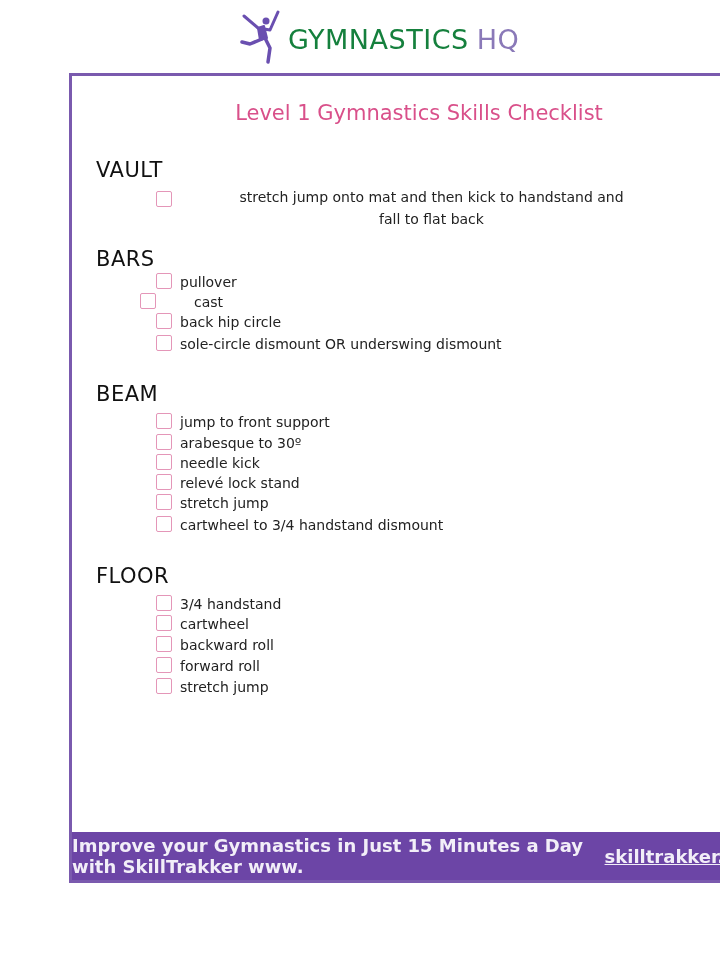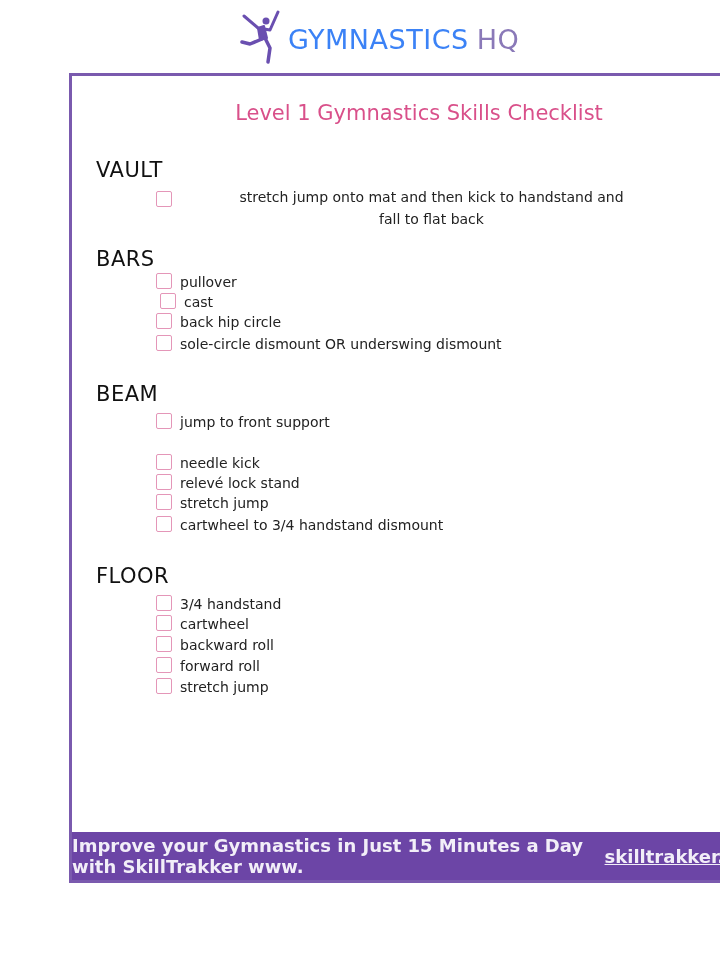--- a/index.html
+++ b/index.html
@@ -1,21 +1,21 @@
 <!DOCTYPE html>
 <html><head>
   <meta charset="utf-8">
   <style>
     html, body { margin: 0; padding: 0; background: #ffffff; }
     body { width: 720px; height: 960px; position: relative; overflow: hidden; font-family: "DejaVu Sans", sans-serif; }
 
     .logo { position: absolute; left: 240px; top: 8px; height: 56px; display: flex; align-items: center; }
     .logo-figure { width: 44px; height: 56px; }
     .logo-text { font-family: "DejaVu Sans", sans-serif; font-size: 27px; letter-spacing: 0.5px; margin-left: 4px; margin-top: 6px; }
-    .logo-text .brand-pink { color: #3b82f6; }
+    .logo-text .brand-pink { color: #15803d; }
     .logo-text .brand-purple { color: #8a79b8; margin-left: 8px; }
 
     .sheet { position: absolute; left: 69px; top: 73px; width: 700px; height: 810px; border: 3px solid #7a5aae; box-sizing: border-box; background: #fff; }
 
     .title { position: absolute; left: 0; right: 0; top: 25px; text-align: center; color: #d9508a; font-size: 21px; font-family: "DejaVu Sans", sans-serif; }
 
     .section-heading { position: absolute; left: 24px; font-size: 21px; color: #111; font-family: "DejaVu Sans", sans-serif; letter-spacing: 0.5px; }
 
     .item { position: absolute; display: flex; align-items: flex-start; font-size: 14px; color: #222; font-family: "DejaVu Sans", sans-serif; }
     .cb { width: 14px; height: 14px; border: 1.5px solid #e496b8; border-radius: 2px; background: #fff; flex: none; margin-right: 8px; margin-top: 1px; cursor: pointer; }
@@ -52,37 +52,41 @@
   <div class="item vault-item">
     <span class="cb"></span>
     <span class="item-label">stretch jump onto mat and then kick to handstand and fall to flat back</span>
   </div>
 
   <div class="section-heading" style="top:171px;">BARS</div>
   <div class="item" style="left:84px; top:196px;">
     <span class="cb"></span>
     <span class="item-label">pullover</span>
   </div>
-  <div class="item" style="left:88px; top:216px;">
+  <div class="item" style="left:68px; top:216px;gap:30px;">
     <span class="cb"></span>
     <span class="item-label">cast</span>
   </div>
   <div class="item" style="left:84px; top:236px;">
     <span class="cb"></span>
     <span class="item-label">back hip circle</span>
   </div>
   <div class="item" style="left:84px; top:258px;">
     <span class="cb"></span>
     <span class="item-label">sole-circle dismount OR underswing dismount</span>
   </div>
 
   <div class="section-heading" style="top:306px;">BEAM</div>
   <div class="item" style="left:84px; top:336px;">
     <span class="cb"></span>
     <span class="item-label">jump to front support</span>
+  </div>
+  <div class="item" style="left:84px; top:357px;">
+    <span class="cb"></span>
+    <span class="item-label">arabesque to 30º</span>
   </div>
   <div class="item" style="left:84px; top:377px;">
     <span class="cb"></span>
     <span class="item-label">needle kick</span>
   </div>
   <div class="item" style="left:84px; top:397px;">
     <span class="cb"></span>
     <span class="item-label">relevé lock stand</span>
   </div>
   <div class="item" style="left:84px; top:417px;">

